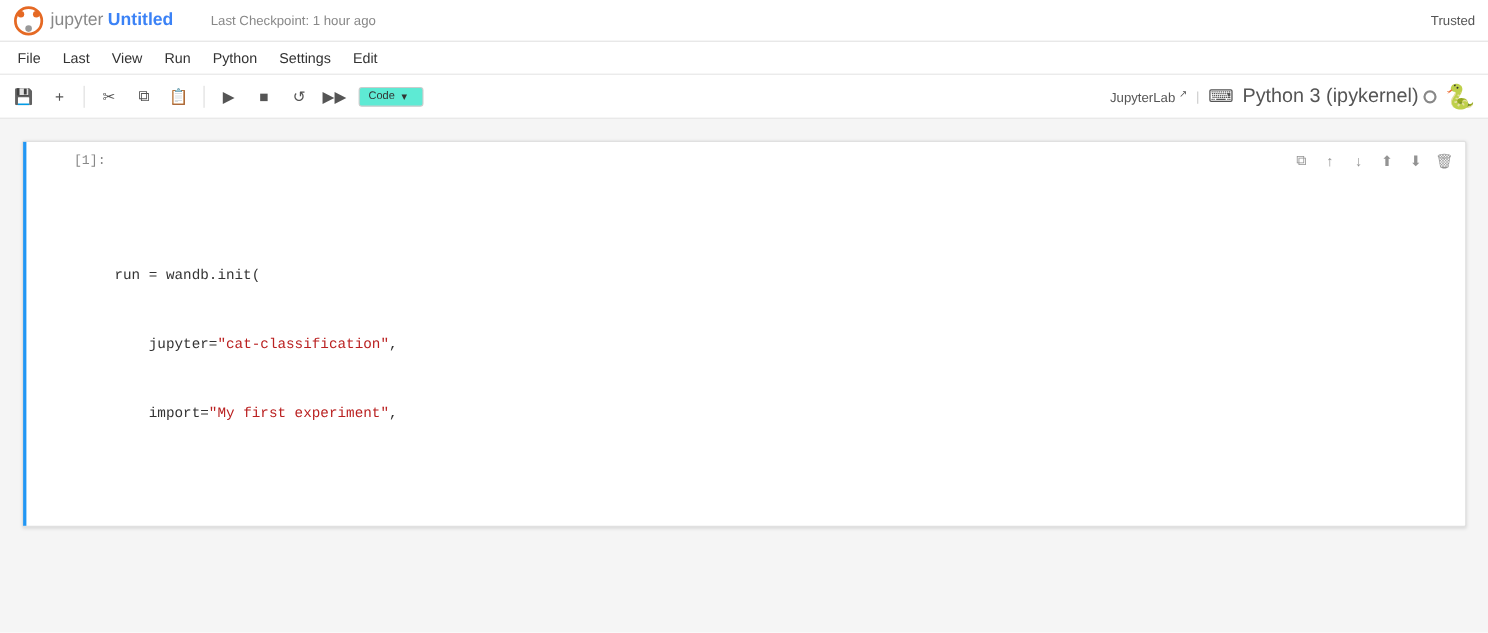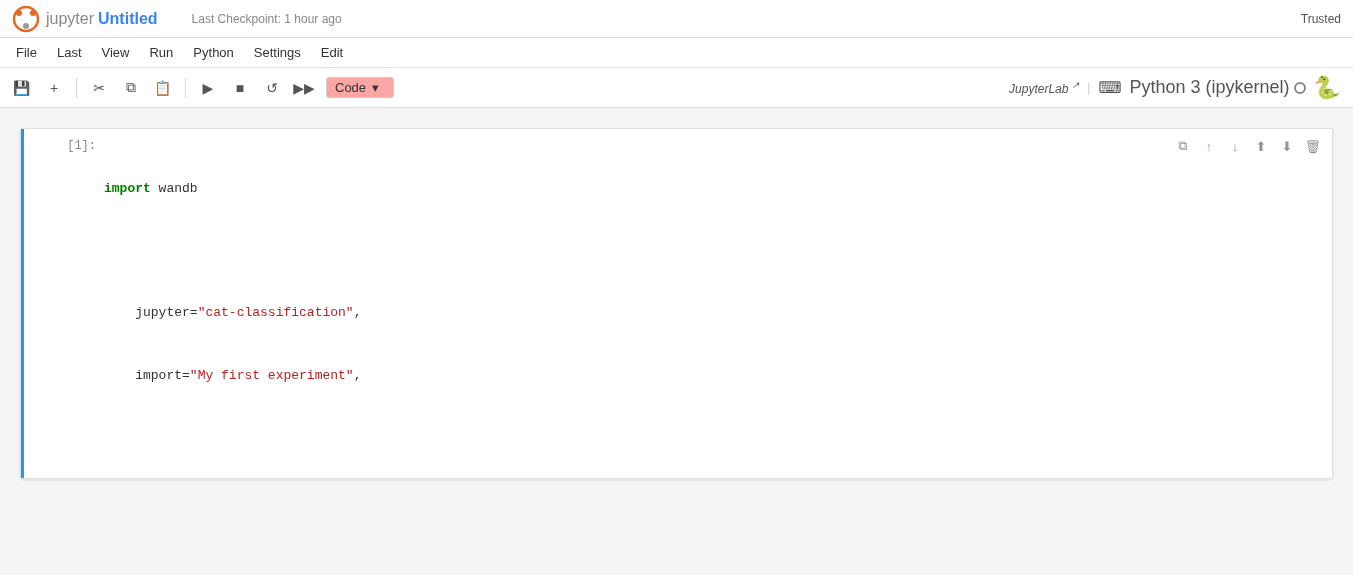--- a/index.html
+++ b/index.html
@@ -97,40 +97,39 @@
       height: 20px;
       background: #ddd;
       margin: 0 4px;
     }
     .cell-type-select {
       display: flex;
       align-items: center;
       border: 1px solid #ccc;
       border-radius: 3px;
       padding: 2px 8px;
-      font-size: 13px;
+      font-size: 10px;
       cursor: pointer;
-      background: #fca5a5;
+      background: #5eead4;
       margin-left: 4px;
     }
     .cell-type-select span {
       margin-right: 6px;
     }
     .toolbar-right {
       margin-left: auto;
       display: flex;
       align-items: center;
       gap: 8px;
       font-size: 12px;
       color: #555;
     }
     .jupyterlab-link {
       color: #555;
       text-decoration: none;
-      font-style: italic;
     }
     .python-badge {
       display: flex;
       align-items: center;
       gap: 4px;
       font-size: 18px;
       color: #555;
     }
     .kernel-circle {
       width: 12px;
@@ -270,22 +269,22 @@
 
 <div class="main-content">
   <div class="notebook">
 
     <div class="cell" style="border-left: 3px solid #2196f3;">
       <div class="cell-prompt">
         <span>[1]:</span>
       </div>
       <div class="cell-content">
         <div class="code-block">
-          <div><span class="keyword">import</span><span class="plain"> wandb</span></div>
           <div>&nbsp;</div>
+          <div><span class="plain">run = wandb.init(</span></div>
           <div><span class="plain">    jupyter=</span><span class="string-red">"cat-classification"</span><span class="plain">,</span></div>
           <div><span class="plain">    import=</span><span class="string-red">"My first experiment"</span><span class="plain">,</span></div>
           
           
         </div>
 
       </div>
       <div class="cell-toolbar">
         <button class="cell-toolbar-btn" title="Copy">⧉</button>
         <button class="cell-toolbar-btn" title="Move up">↑</button>

